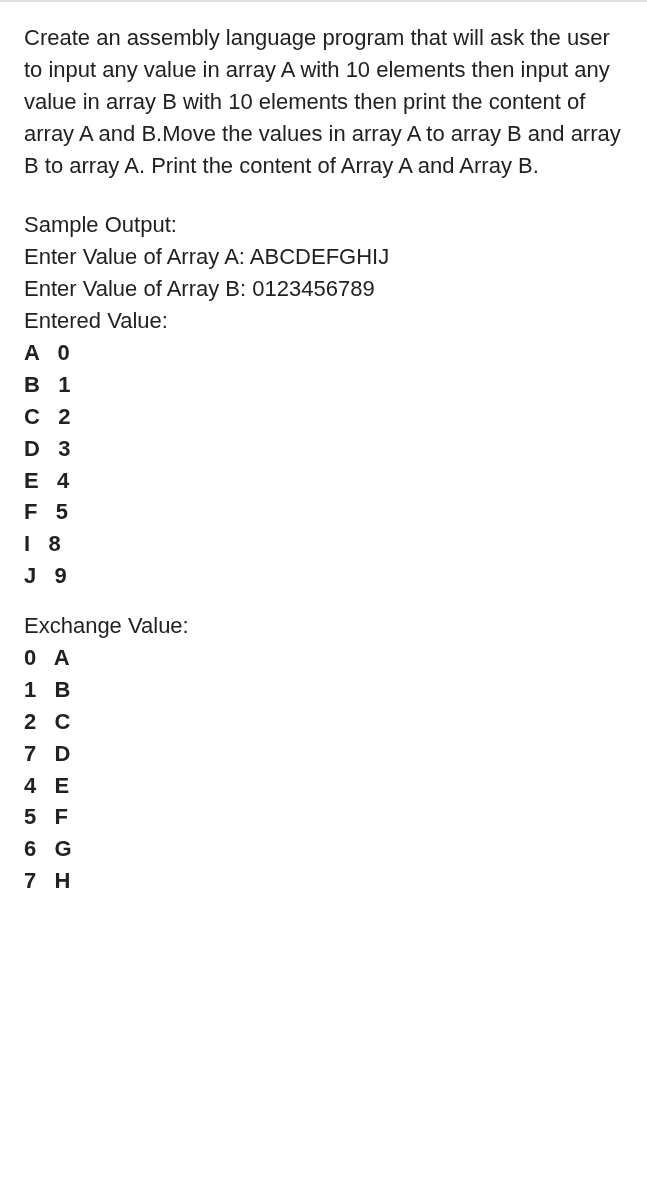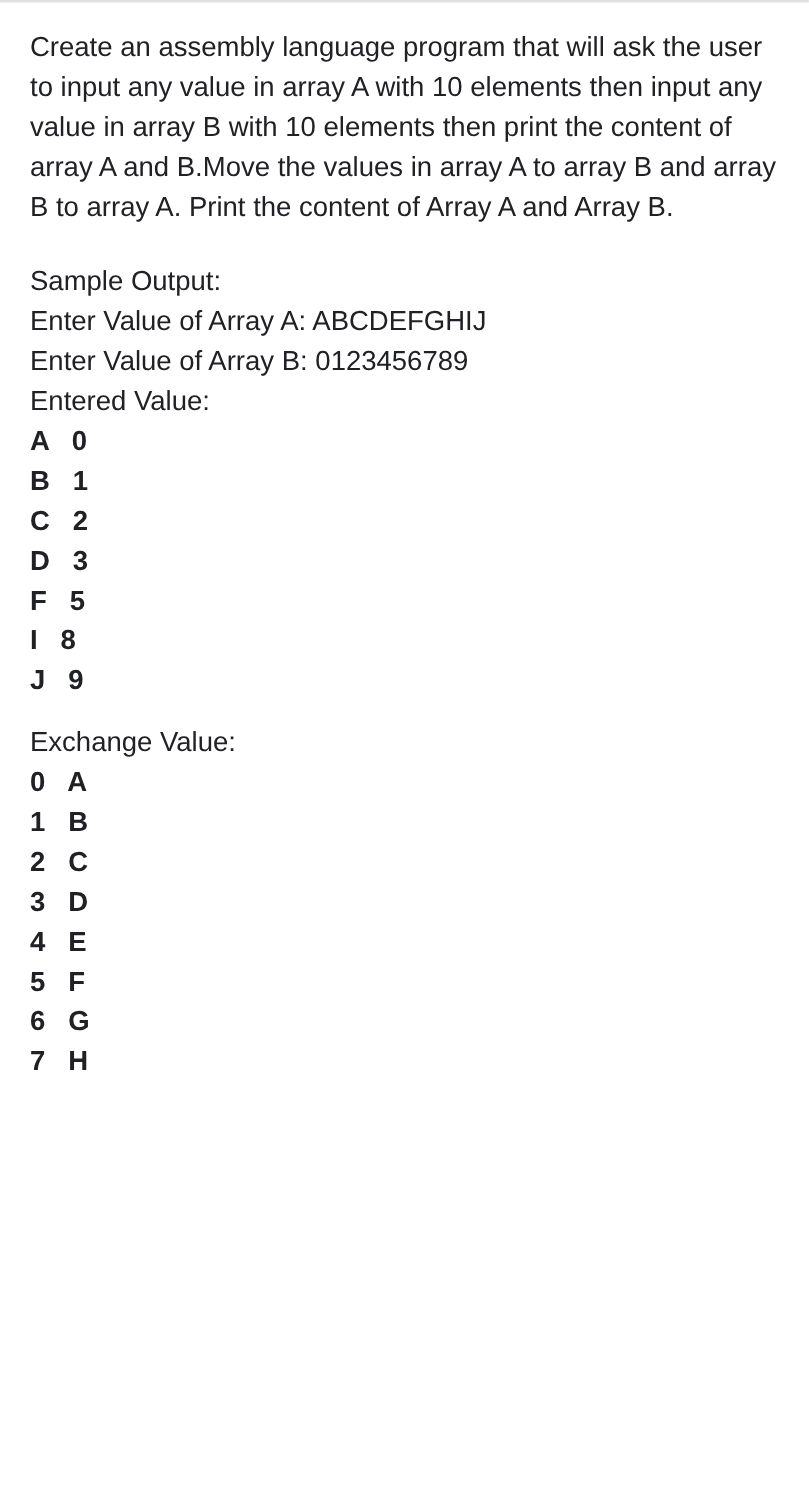--- a/index.html
+++ b/index.html
@@ -36,31 +36,32 @@
 <div class="section">
   <div class="line">Sample Output:</div>
   <div class="line"><span>Enter Value of Array A: </span><span>ABCDEFGHIJ</span></div>
   <div class="line"><span>Enter Value of Array B: </span><span>0123456789</span></div>
   <div class="line">Entered Value:</div>
   <div id="entered-list">
       <div class="pair">A   0</div>
       <div class="pair">B   1</div>
       <div class="pair">C   2</div>
       <div class="pair">D   3</div>
+      <div class="pair">E   4</div>
       <div class="pair">F   5</div>
       <div class="pair">I   8</div>
       <div class="pair">J   9</div>
     </div>
 </div>
 
 <div class="section">
   <div class="line">Exchange Value:</div>
   <div id="exchange-list">
       <div class="pair">0   A</div>
       <div class="pair">1   B</div>
       <div class="pair">2   C</div>
-      <div class="pair">3   D</div>
+      <div class="pair">7   D</div>
       <div class="pair">4   E</div>
       <div class="pair">5   F</div>
       <div class="pair">6   G</div>
       <div class="pair">7   H</div>
     </div>
 </div>
 
 </body></html>

